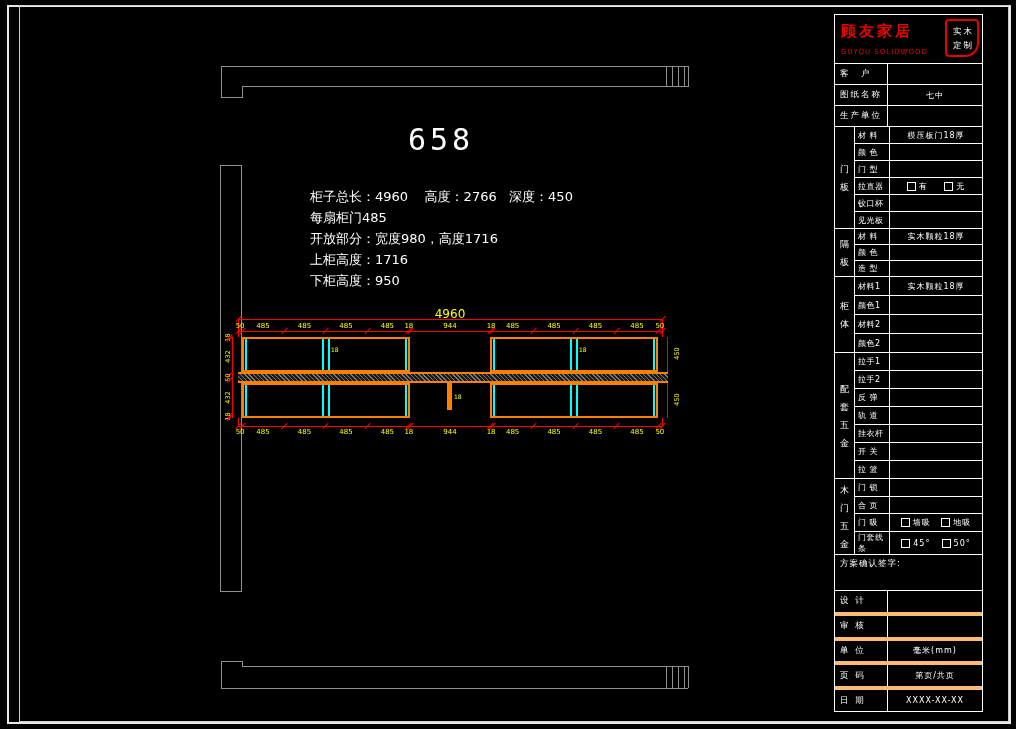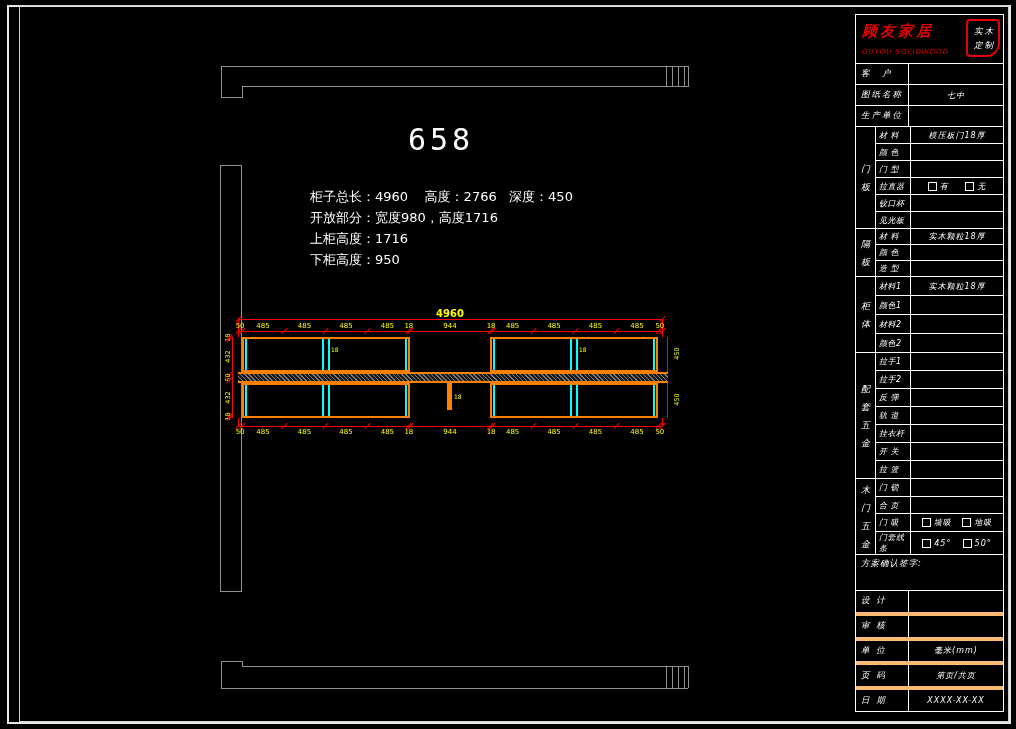--- a/index.html
+++ b/index.html
@@ -21,22 +21,22 @@
   .dimtext-v{position:absolute;color:var(--yellow);font-size:6.5px;line-height:7px;width:18px;text-align:center;
              transform:rotate(-90deg);white-space:nowrap;}
   .tick{position:absolute;width:1px;height:8px;background:var(--red);transform:rotate(45deg);}
   .band{position:absolute;border:2px solid var(--orange);box-sizing:border-box;}
   .bar{position:absolute;background:var(--cyan);width:2px;}
   .hatch{position:absolute;border-top:2px solid var(--orange);border-bottom:2px solid var(--orange);
          box-sizing:border-box;background:repeating-linear-gradient(45deg,#787878 0 1px,#1a1a1a 1px 3px);}
   .stub{position:absolute;background:var(--orange);}
   .minilab{position:absolute;color:var(--yellow);font-size:6px;line-height:6px;white-space:nowrap;}
   
-  .tb{position:absolute;left:855px;top:14px;width:149px;height:698px;border:1px solid #fff;
-      display:flex;flex-direction:column;font-size:9px;box-sizing:border-box;background:#000;font-style:italic;}
+  .tb{position:absolute;left:834px;top:14px;width:149px;height:698px;border:1px solid #fff;
+      display:flex;flex-direction:column;font-size:9px;box-sizing:border-box;background:#000;}
   .tb-header{height:48px;flex:none;position:relative;border-bottom:1px solid #fff;}
   .brand{position:absolute;left:6px;top:7px;font-size:15px;font-weight:bold;color:var(--red);letter-spacing:3px;}
   .brand-en{position:absolute;left:6px;top:33px;font-size:7px;color:var(--red);letter-spacing:1px;}
   .badge{position:absolute;right:3px;top:4px;width:34px;height:38px;border:2px solid var(--red);
          border-radius:4px 4px 14px 4px;box-sizing:border-box;padding:3px 0 0 6px;color:#fff;
          font-size:8.5px;line-height:14px;letter-spacing:2px;}
   #tb-body{flex:1;display:flex;flex-direction:column;}
   .row{display:flex;border-bottom:1px solid #fff;flex:none;align-items:stretch;box-sizing:border-box;}
   .cell-label{width:53px;flex:none;border-right:1px solid #fff;display:flex;align-items:center;
               padding-left:5px;letter-spacing:2px;font-size:8.5px;box-sizing:border-box;}
@@ -85,24 +85,24 @@
     <div class="wall" style="left: 678px; top: 666px; width: 1px; height: 22px;"></div>
     <div class="wall" style="left: 684px; top: 666px; width: 1px; height: 22px;"></div>
     <div class="wall" style="left: 688px; top: 666px; width: 1px; height: 22px;"></div>
     <div class="wall" style="left: 220px; top: 165px; width: 1px; height: 427px;"></div>
     <div class="wall" style="left: 241px; top: 165px; width: 1px; height: 427px;"></div>
     <div class="wall" style="left: 220px; top: 165px; width: 22px; height: 1px;"></div>
     <div class="wall" style="left: 220px; top: 591px; width: 22px; height: 1px;"></div>
   </div>
 
 <div class="room-number">658</div>
-<div class="specs" id="specs"><div>柜子总长：4960    高度：2766   深度：450</div><div>开放部分：宽度980，高度1716</div><div>上柜高度：1716</div><div>下柜高度：950</div></div>
+<div class="specs" id="specs"><div>柜子总长：4960    高度：2766   深度：450</div><div>每扇柜门485</div><div>开放部分：宽度980，高度1716</div><div>上柜高度：1716</div><div>下柜高度：950</div></div>
 
 <div id="cabinet">
-    <div class="dimtext" style="left: 212px; top: 0px; font-size: 10px; font-weight: bold;">4960</div>
+    <div class="dimtext" style="left: 212px; top: 0px; font-size: 12px;">4960</div>
     <div class="dimline" style="left: 0px; top: 9px; width: 424px; height: 1px;"></div>
     <div class="tick" style="left: 0px; top: 5px;"></div>
     <div class="tick" style="left: 424px; top: 5px;"></div>
     <div class="dimline" style="left: 0px; top: 9px; width: 1px; height: 18px;"></div>
     <div class="dimline" style="left: 424px; top: 9px; width: 1px; height: 18px;"></div>
     <div class="dimline" style="left: 0px; top: 21px; width: 424px; height: 1px;"></div>
     <div class="dimtext" style="left: 2.1371px; top: 12px;">50</div>
     <div class="tick" style="left: 4.27419px; top: 17px;"></div>
     <div class="dimtext" style="left: 25.004px; top: 12px;">485</div>
     <div class="tick" style="left: 45.7339px; top: 17px;"></div>

